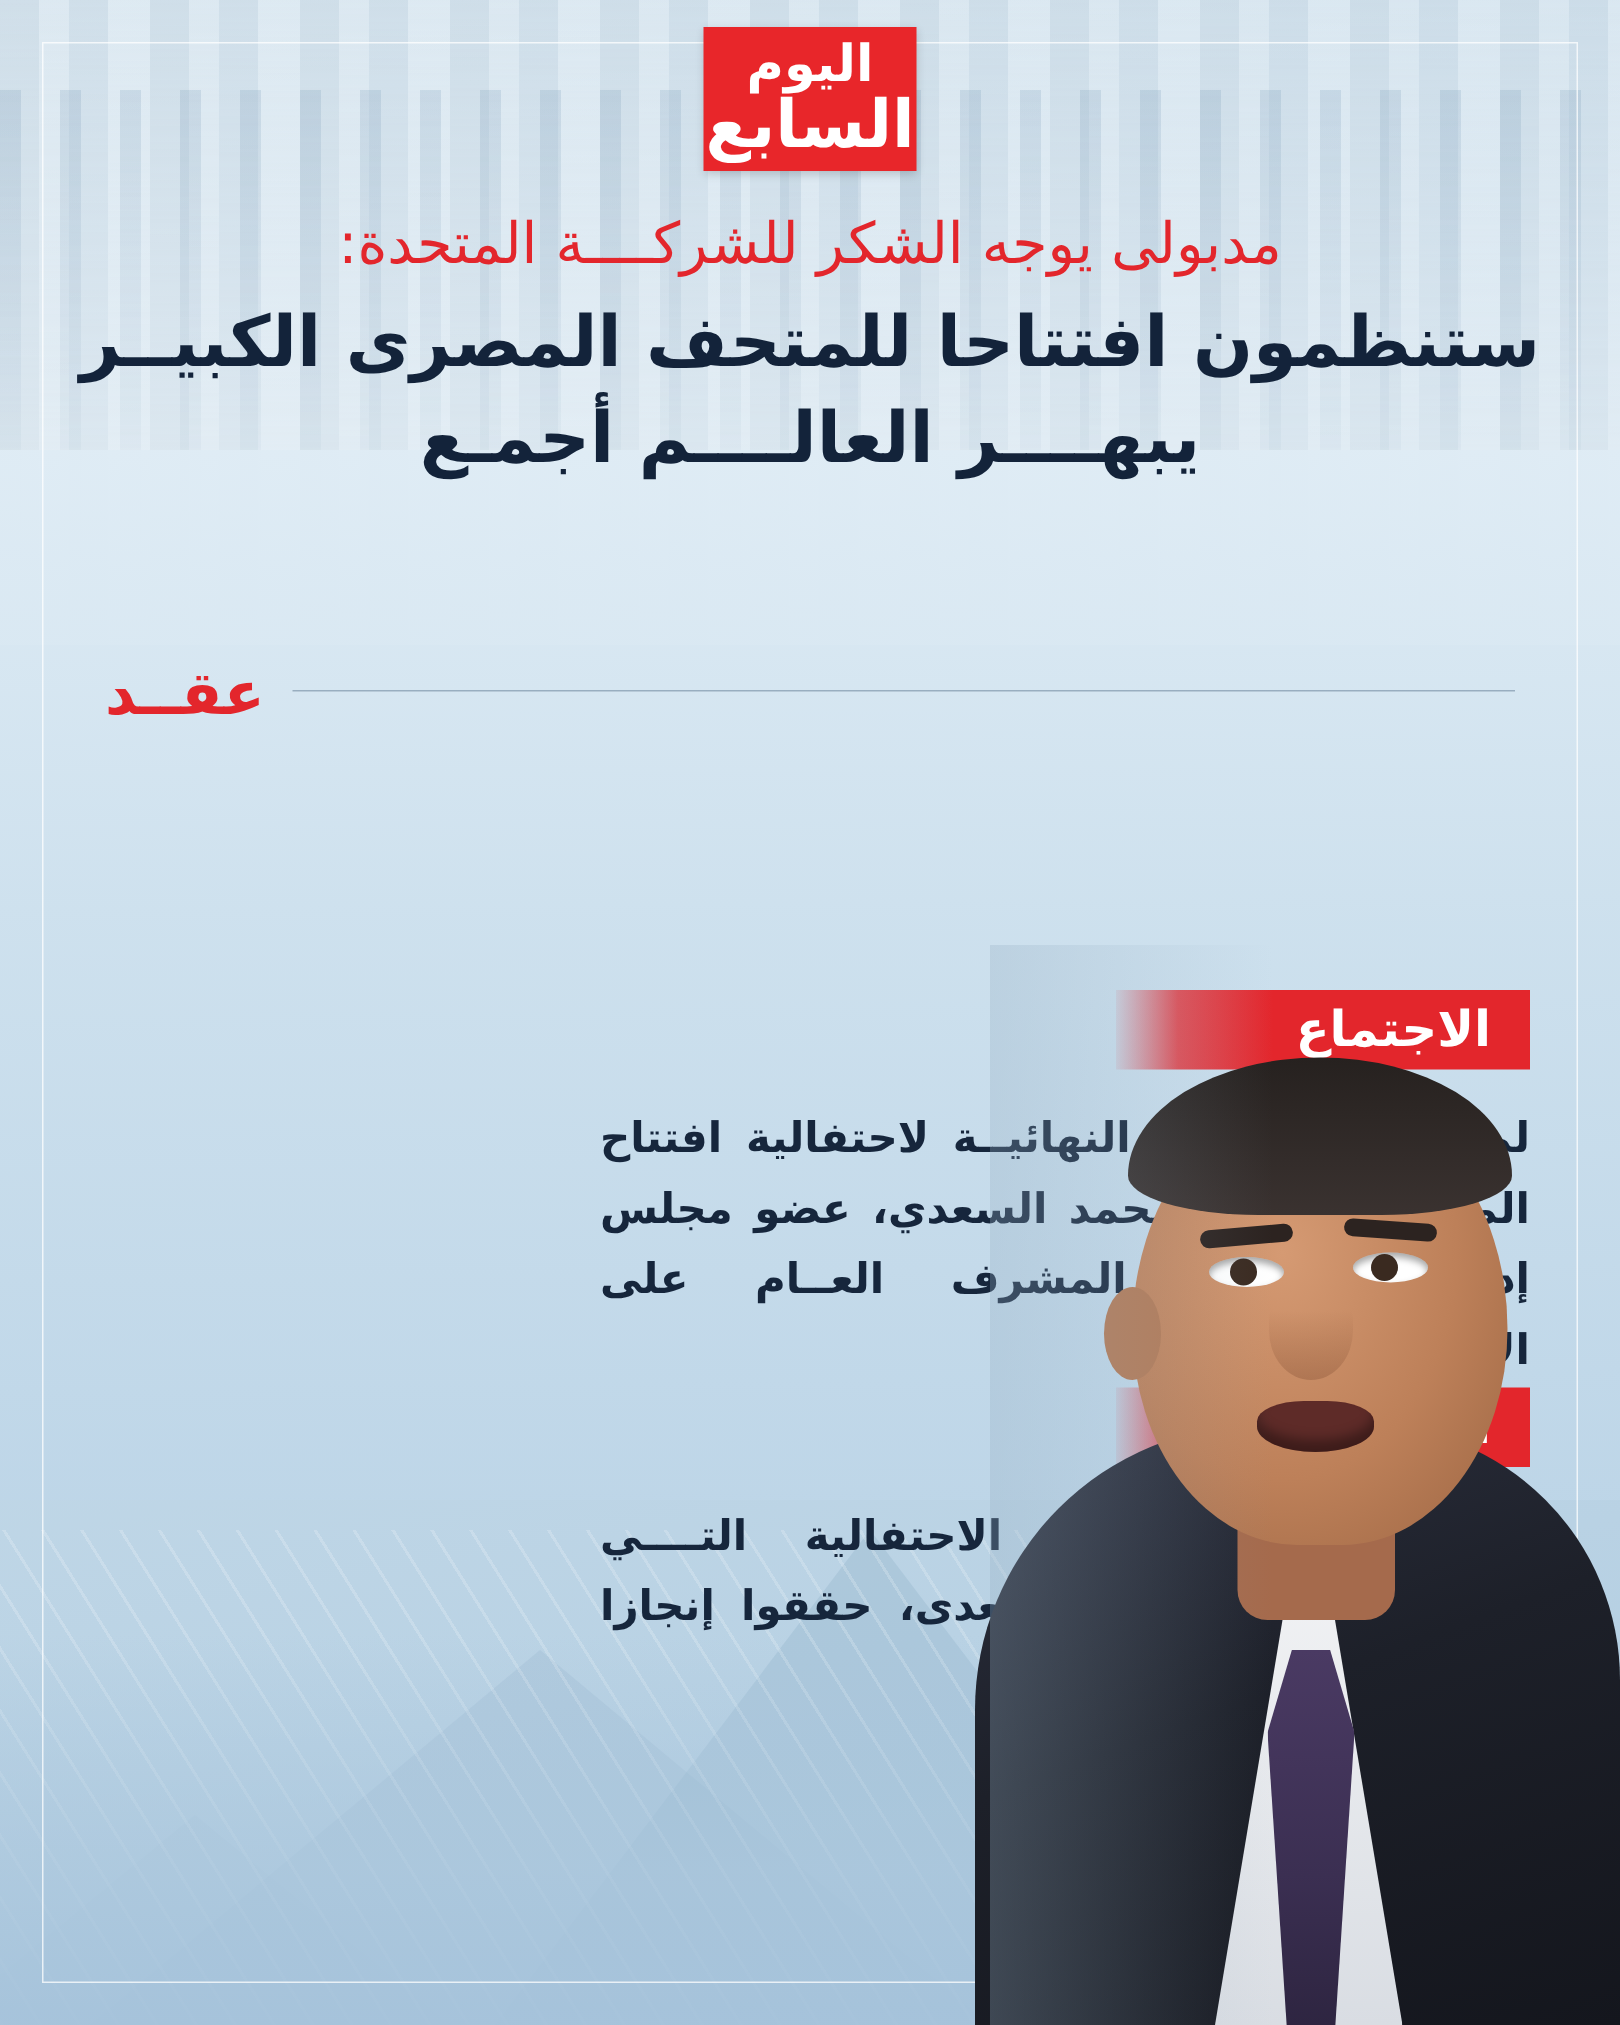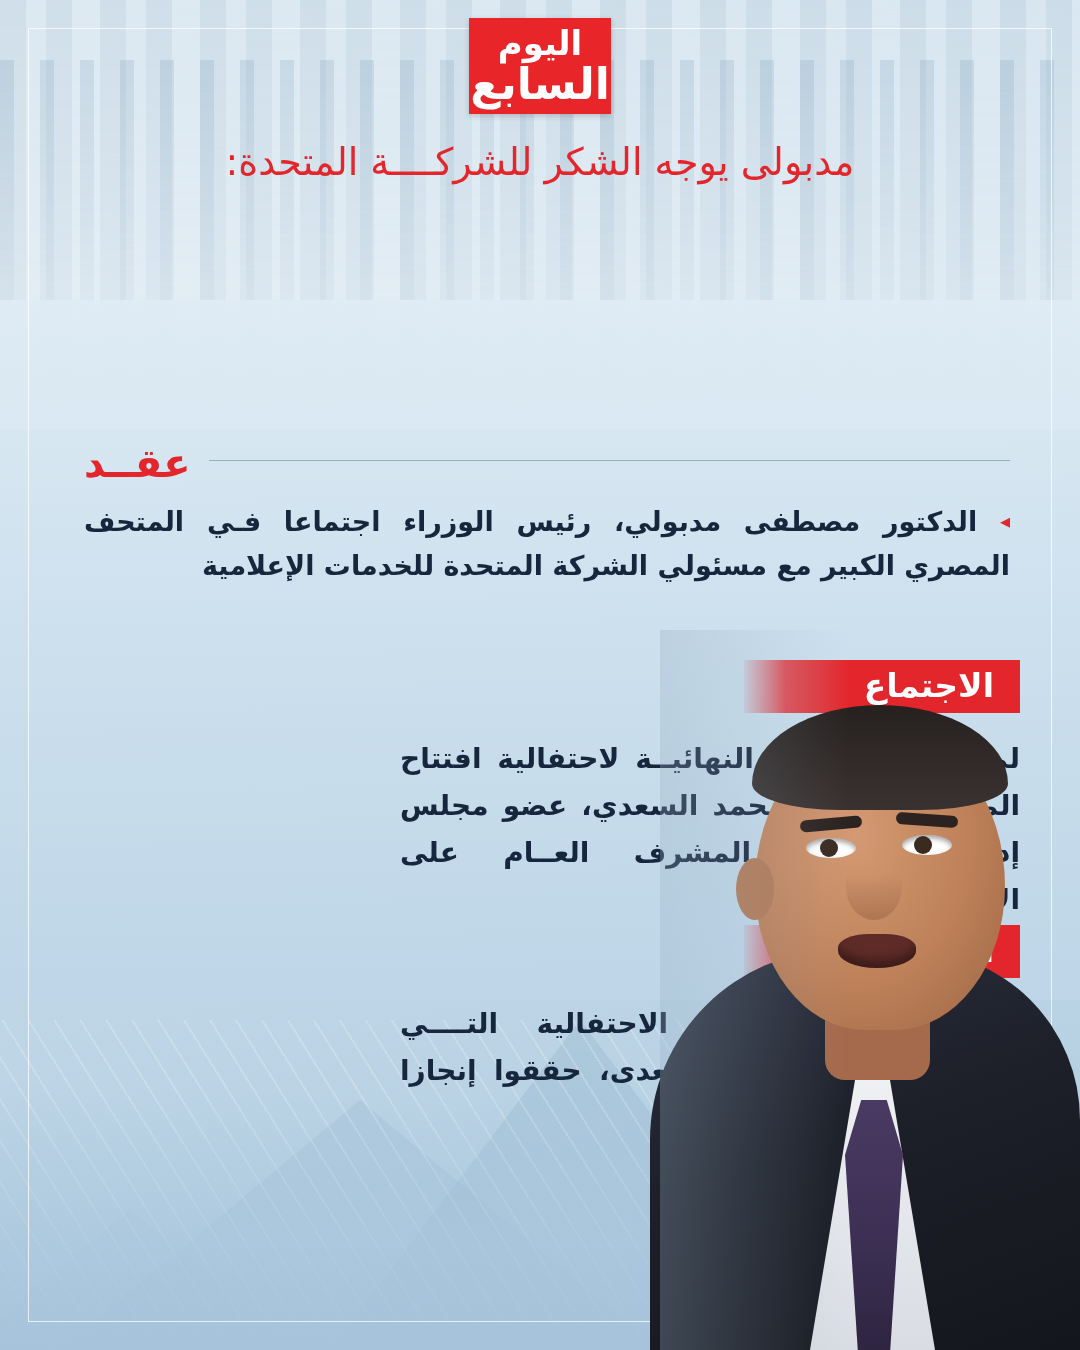--- a/index.html
+++ b/index.html
@@ -150,21 +150,20 @@
     margin: 0;
     text-align: center;
   }
 
   
   .block-one {
     position: absolute;
     top: 440px;
     right: 70px;
     left: 70px;
-    margin-left: 14px;
   }
   .block-one-head {
     display: flex;
     align-items: center;
     gap: 18px;
     flex-direction: row-reverse;
   }
   .block-one-title {
     color: #e3262c;
     font-size: 40px;
@@ -370,30 +369,27 @@
 
   <div class="frame"></div>
 
   <div class="logo">
     <span class="logo-line one">اليوم</span>
     <span class="logo-line two">السابع</span>
   </div>
 
   <div class="headline">
     <p class="kicker">مدبولى يوجه الشكر للشركــــة المتحدة:</p>
+    <h1 class="title">ستنظمون افتتاحا للمتحف المصرى الكبيــر يبهــــر العالــــم أجمـع</h1>
   </div>
 
   <div class="block-one">
     <div class="block-one-head">
       <span class="block-one-title">عقــد</span>
       <span class="rule"></span>
-    </div>
-    <div class="block-one-body">
-      <span class="bullet">◂</span>
-      <span>الدكتور مصطفى مدبولي، رئيس الوزراء اجتماعا فـي المتحف المصري الكبير مع مسئولي الشركة المتحدة للخدمات الإعلامية</span>
     </div>
   </div>
 
   <div class="section" id="section-meeting">
     <div class="section-label-wrap">
       <span class="section-label">الاجتماع</span>
     </div>
     <div class="section-body">لمتابعة الترتيبــات النهائيــة لاحتفالية افتتاح المتحف، بحضور محمد السعدي، عضو مجلس إدارة المتحدة، المشرف العــام على الاحتفالية</div>
   </div>
 

